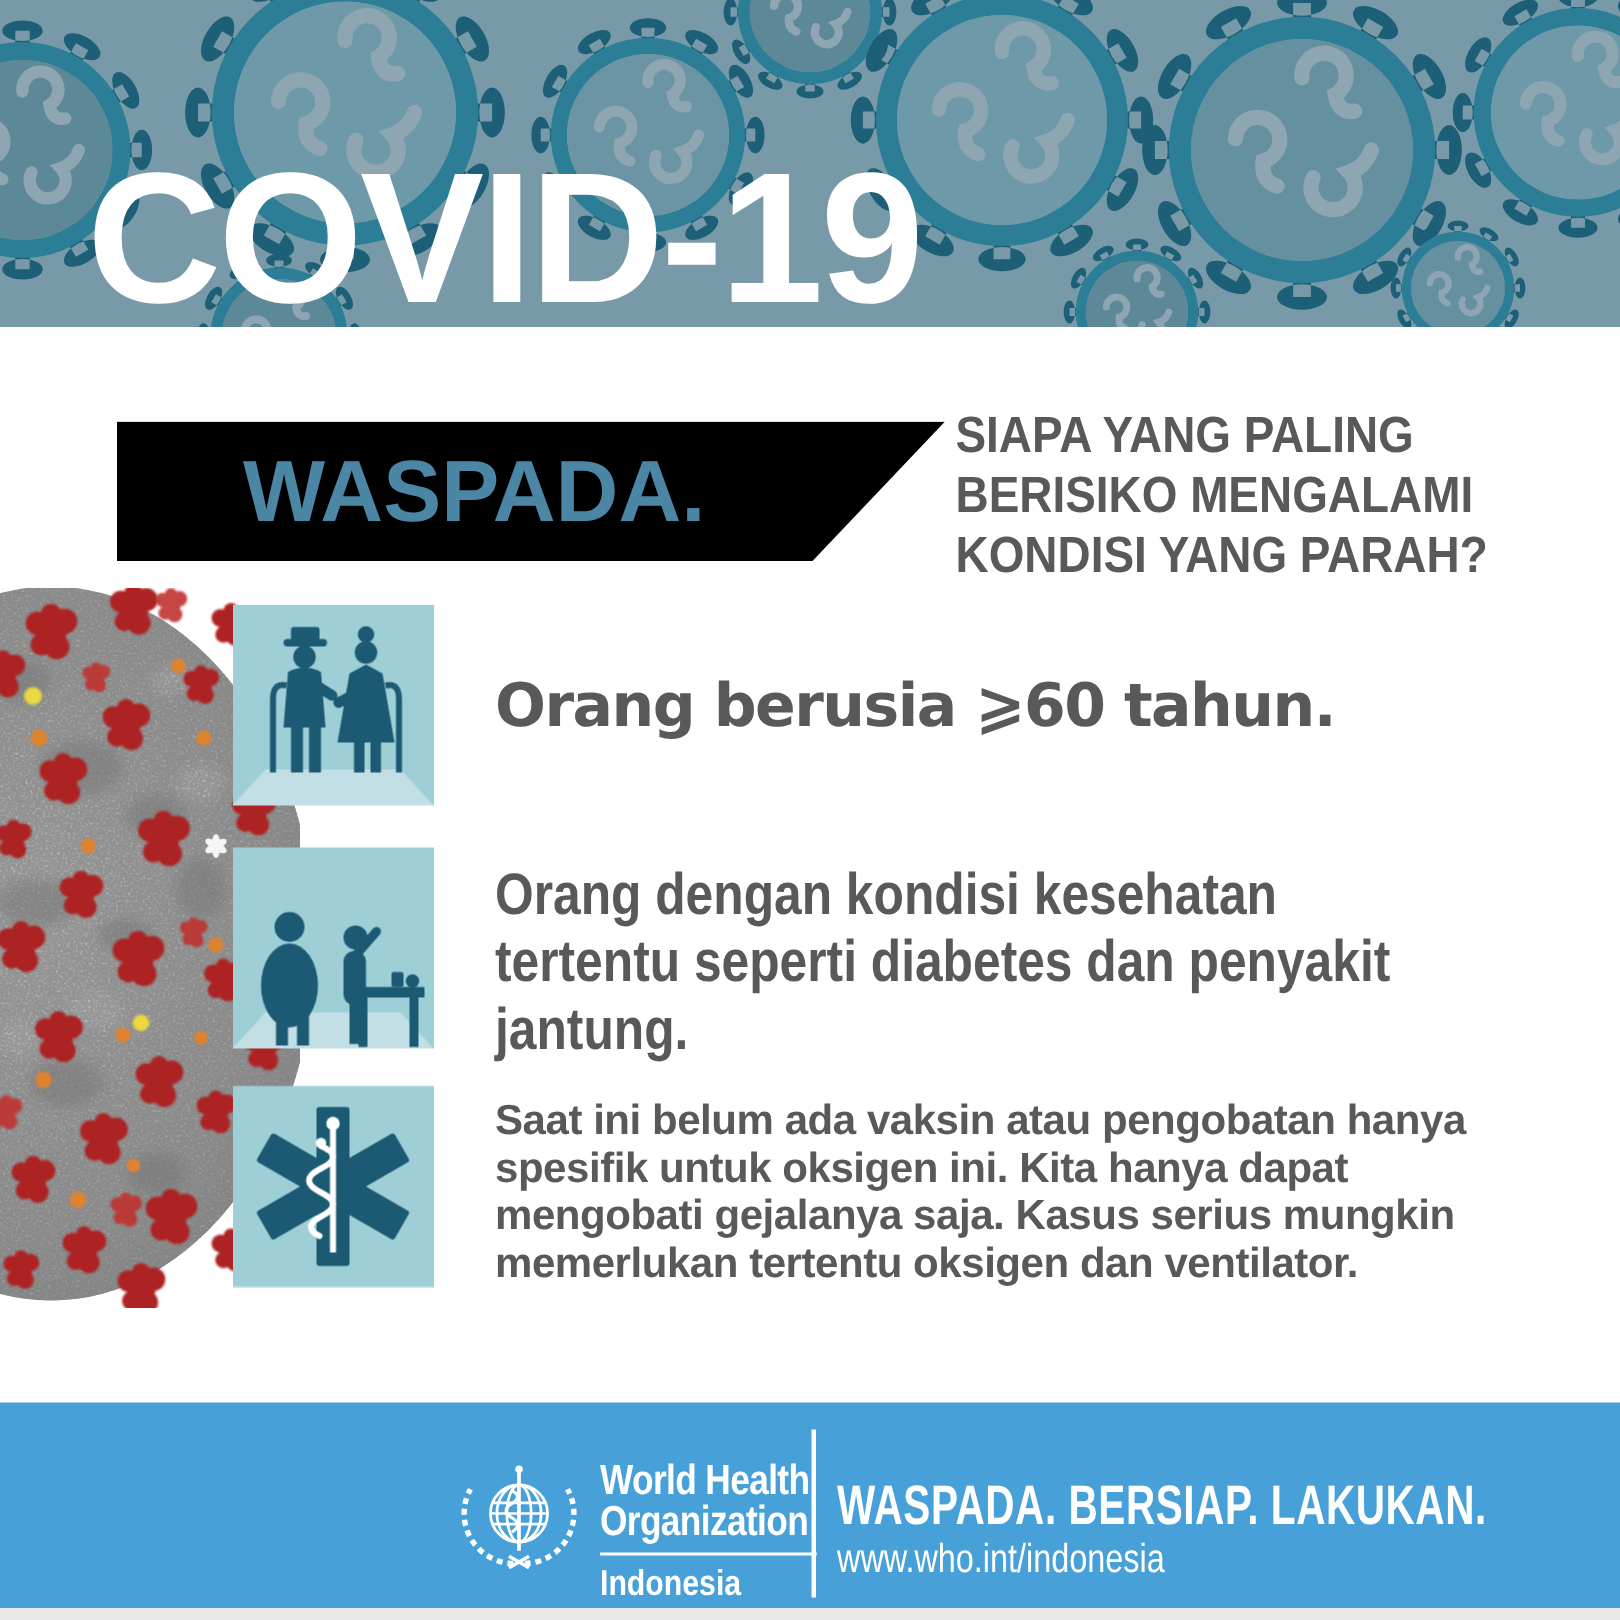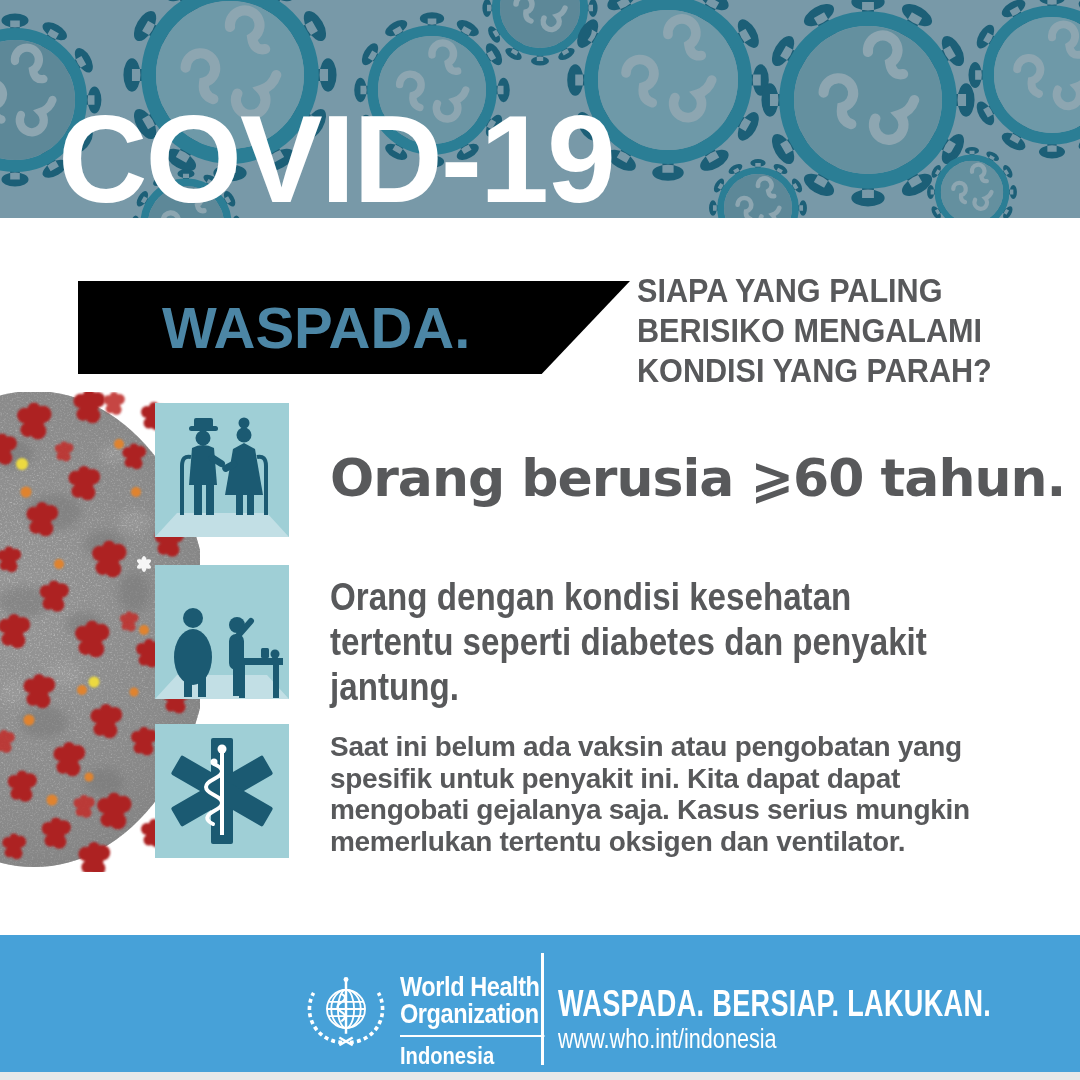--- a/index.html
+++ b/index.html
@@ -21,21 +21,21 @@
   .question span{display:block;}
 
   
   .photo{position:absolute;left:-6px;top:392px;z-index:1;filter:blur(.4px);}
 
   
   .icon-box{position:absolute;left:155px;width:134px;height:134px;background:#9fcfd6;z-index:2;}
   .box1{top:403px;} .box2{top:565px;} .box3{top:724px;}
 
   
-  .risk1{position:absolute;left:330px;top:448px;font-size:52px;font-weight:bold;color:#58595b;
+  .risk1{position:absolute;left:330px;top:448px;font-size:40px;font-weight:bold;color:#58595b;
          font-family:"DejaVu Sans","Liberation Sans",sans-serif;letter-spacing:-1px;white-space:nowrap;z-index:2;}
   .risk2{position:absolute;left:330px;top:574px;font-size:39px;line-height:45px;font-weight:bold;color:#58595b;
          transform:scaleX(.85);transform-origin:left top;white-space:nowrap;z-index:2;}
   .risk2 span{display:block;}
   .note{position:absolute;left:330px;top:731px;font-size:28px;line-height:31.5px;font-weight:bold;color:#58595b;
         letter-spacing:-.3px;white-space:nowrap;z-index:2;}
   .note span{display:block;}
 
   
   .footer{position:absolute;left:0;top:935px;width:1080px;height:145px;background:#47a1d8;z-index:2;}
@@ -271,22 +271,22 @@
     </svg>
   </div>
 
   <div class="risk1">Orang berusia ⩾60 tahun.</div>
   <div class="risk2">
     <span>Orang dengan kondisi kesehatan</span>
     <span>tertentu seperti diabetes dan penyakit</span>
     <span>jantung.</span>
   </div>
   <div class="note">
-    <span>Saat ini belum ada vaksin atau pengobatan yang</span>
-    <span>spesifik untuk penyakit ini. Kita dapat dapat</span>
+    <span>Saat ini belum ada vaksin atau pengobatan hanya</span>
+    <span>spesifik untuk oksigen ini. Kita hanya dapat</span>
     <span>mengobati gejalanya saja. Kasus serius mungkin</span>
     <span>memerlukan tertentu oksigen dan ventilator.</span>
   </div>
 
   <div class="footer"></div>
 
   <svg class="who-emblem" width="80" height="84" viewBox="-42 -44 84 88">
     <g stroke="#ffffff" fill="none" stroke-width="1.9">
       <circle r="20"></circle>
       <ellipse rx="8.5" ry="20"></ellipse>

